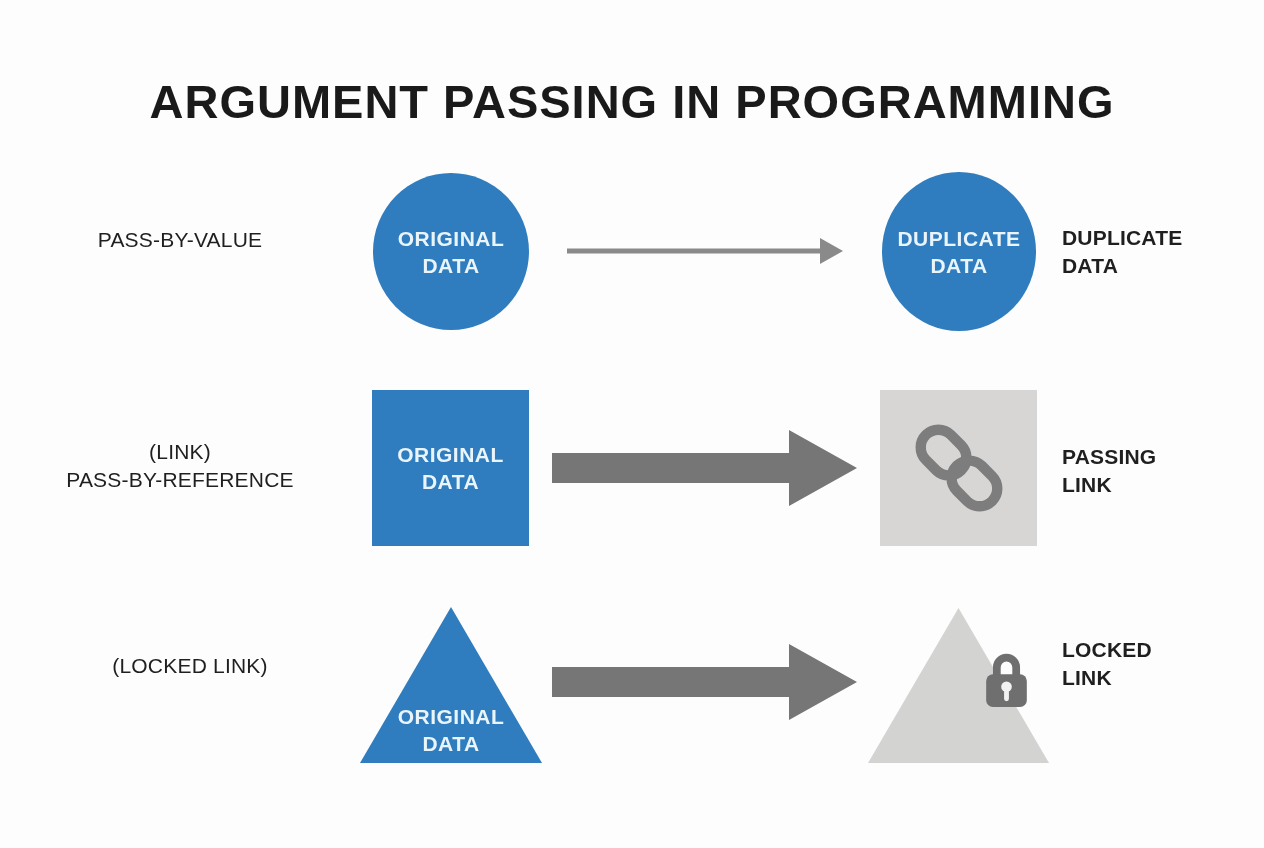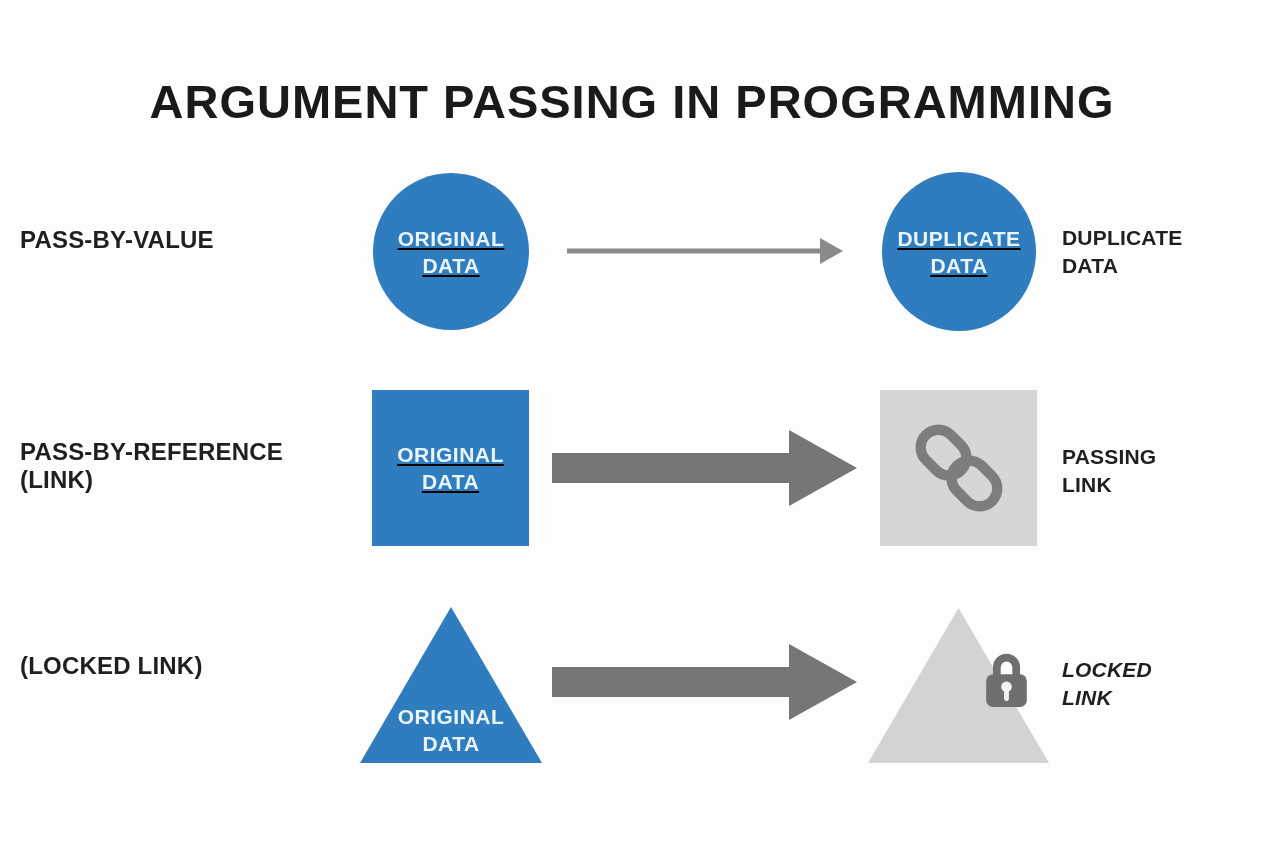--- a/index.html
+++ b/index.html
@@ -13,29 +13,29 @@
   body { background:var(--background); font-family:"Liberation Sans", sans-serif; }
   .canvas { position:relative; width:1264px; height:848px; background:var(--background); }
 
   .title {
     position:absolute; top:74px; left:0; width:100%;
     text-align:center; font-size:47px; font-weight:700; letter-spacing:1px;
     color:var(--title-text);
   }
 
   .row-label {
-    position:absolute; text-align:left; color:var(--label-text);
-    font-size:24px; font-weight:700; line-height:28px; letter-spacing:0.2px;
+    position:absolute; text-align:center; color:var(--label-text);
+    font-size:21px; font-weight:400; line-height:28px; letter-spacing:0.2px;
   }
   .result-label {
     position:absolute; text-align:left; color:var(--label-text);
     font-size:21px; font-weight:700; line-height:28px; letter-spacing:0.2px;
   }
 
-  .shape { position:absolute; display:flex; align-items:center; justify-content:center;text-decoration:underline; }
+  .shape { position:absolute; display:flex; align-items:center; justify-content:center; }
   .shape-text {
     text-align:center; color:var(--shape-text);
     font-size:21px; font-weight:700; line-height:27px; letter-spacing:0.5px;
   }
   .blue-fill { background:var(--blue); }
 
   .circle-src { left:373px; top:173px; width:156px; height:157px; border-radius:50%; }
   .circle-dst { left:882px; top:172px; width:154px; height:159px; border-radius:50%; }
   .square-src { left:372px; top:390px; width:157px; height:156px; }
   .square-dst { left:880px; top:390px; width:157px; height:156px; background:var(--panel-gray); }
@@ -54,21 +54,21 @@
 
   .chain-svg { color:var(--chain-icon); }
   .lock-wrap { position:absolute; left:984px; top:649px; width:45px; height:60px; }
   .lock-svg { color:var(--lock-icon); }
 
   .label-r1 { left:20px; top:226px; width:320px; }
   .label-r2 { left:20px; top:438px; width:320px; }
   .label-r3 { left:20px; top:652px; width:340px; }
   .result-r1 { left:1062px; top:224px; width:190px; }
   .result-r2 { left:1062px; top:443px; width:190px; }
-  .result-r3 { left:1062px; top:656px; width:190px;font-style:italic; }
+  .result-r3 { left:1062px; top:636px; width:190px; }
 </style>
 </head>
 <body>
 
 <div class="canvas">
 
   <h1 class="title">ARGUMENT PASSING IN PROGRAMMING</h1>
 
   <div class="row-label label-r1">
     <div>PASS-BY-VALUE</div>
@@ -92,22 +92,22 @@
       <div>DATA</div>
     </div>
   </div>
 
   <div class="result-label result-r1">
     <div>DUPLICATE</div>
     <div>DATA</div>
   </div>
 
   <div class="row-label label-r2">
+    <div>(LINK)</div>
     <div>PASS-BY-REFERENCE</div>
-    <div>(LINK)</div>
   </div>
 
   <div class="shape blue-fill square-src">
     <div class="shape-text">
       <div>ORIGINAL</div>
       <div>DATA</div>
     </div>
   </div>
 
   <svg class="arrow arrow-thick-1 thick-arrow" width="306" height="78" viewBox="0 0 306 78">

